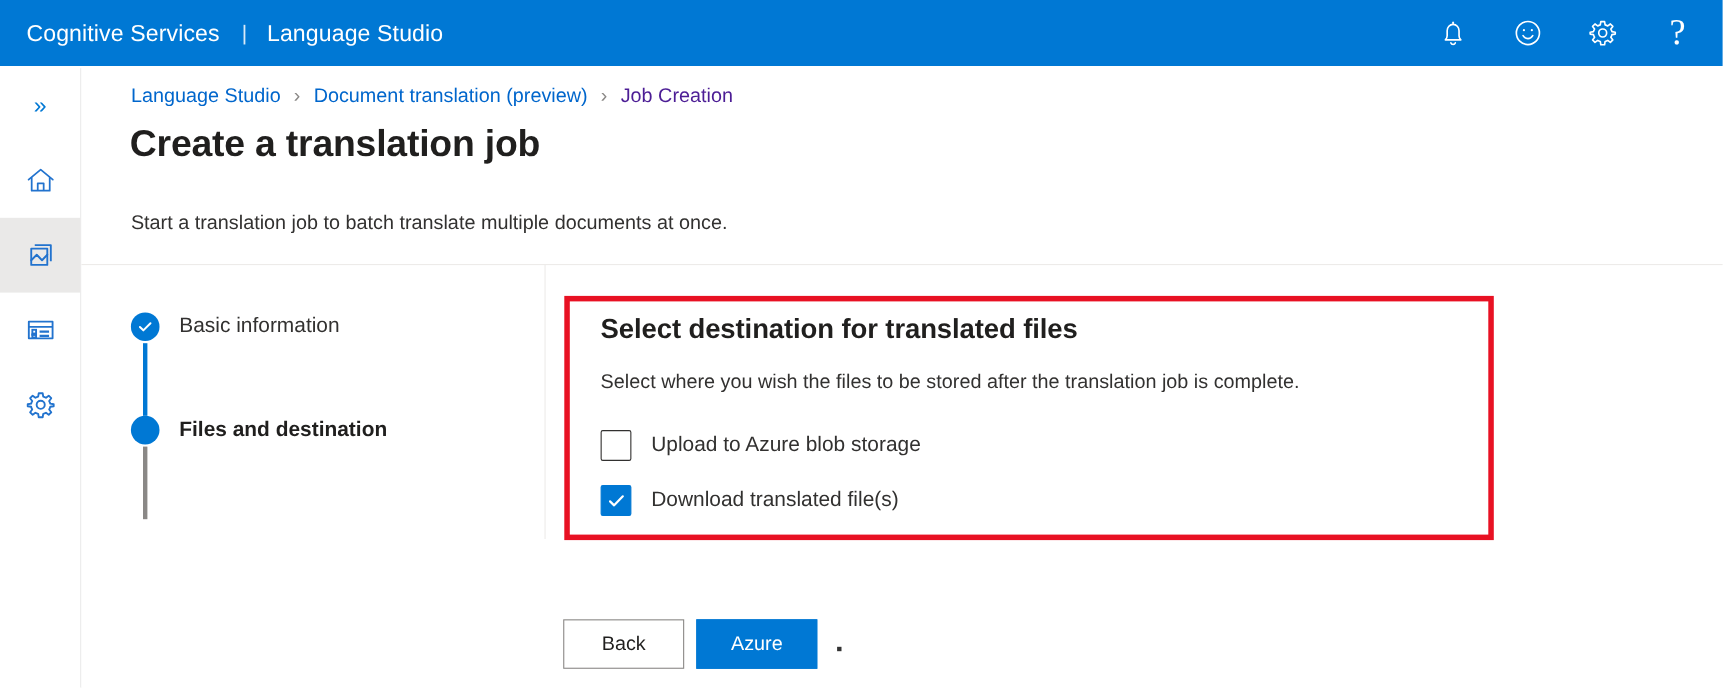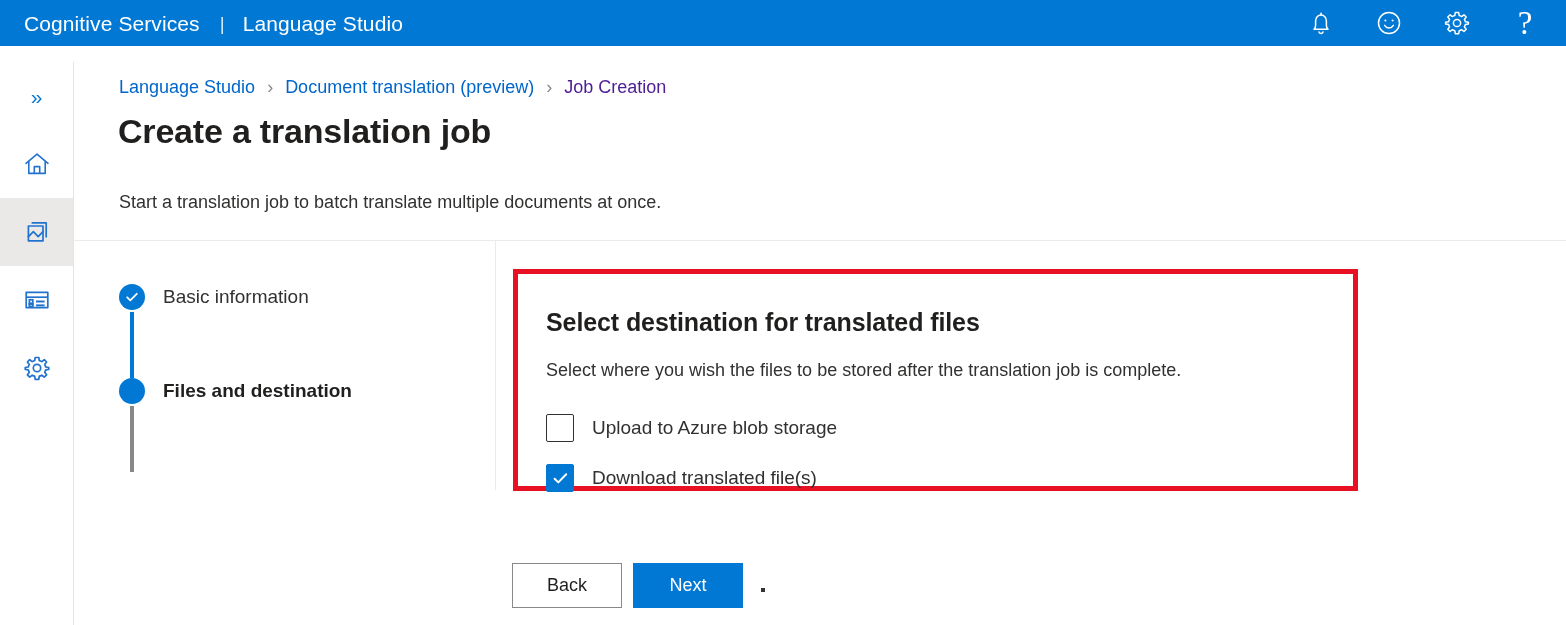--- a/index.html
+++ b/index.html
@@ -11,21 +11,21 @@
     background: #ffffff;
     font-family: "Liberation Sans", sans-serif;
     -webkit-font-smoothing: antialiased;
   }
 
   
   .topbar {
     position: absolute;
     top: 0; left: 0;
     width: 1566px;
-    height: 46px;
+    height: 60px;
     background: #0078D4;
     display: flex;
     align-items: center;
   }
   .brand-wrap {
     display: flex;
     align-items: center;
     margin-left: 24px;
     height: 100%;
   }
@@ -208,21 +208,21 @@
   
   .red-box {
     position: absolute;
     top: 207px;
     left: 439px;
     width: 845px;
     height: 222px;
     border: 5px solid #E81123;
     background: #ffffff;
   }
-  .card-inner { padding: 34px 26px 0 28px; }
+  .card-inner { padding: 11px 26px 0 28px; }
   .card-title {
     font-size: 25px;
     font-weight: 600;
     color: #201f1e;
     letter-spacing: -0.1px;
   }
   .card-desc {
     margin-top: 23px;
     font-size: 18px;
     color: #323130;
@@ -438,17 +438,17 @@
           </span>
           <span class="cb-label">Download translated file(s)</span>
         </div>
 
       </div>
     </div>
   </div>
 
   <div class="footer-actions">
     <button class="btn btn-secondary">Back</button>
-    <button class="btn btn-primary">Next</button>
+    <button class="btn btn-primary">Azure</button>
     <span class="trailing-dot"></span>
   </div>
 
 </div>
 
 </body></html>

